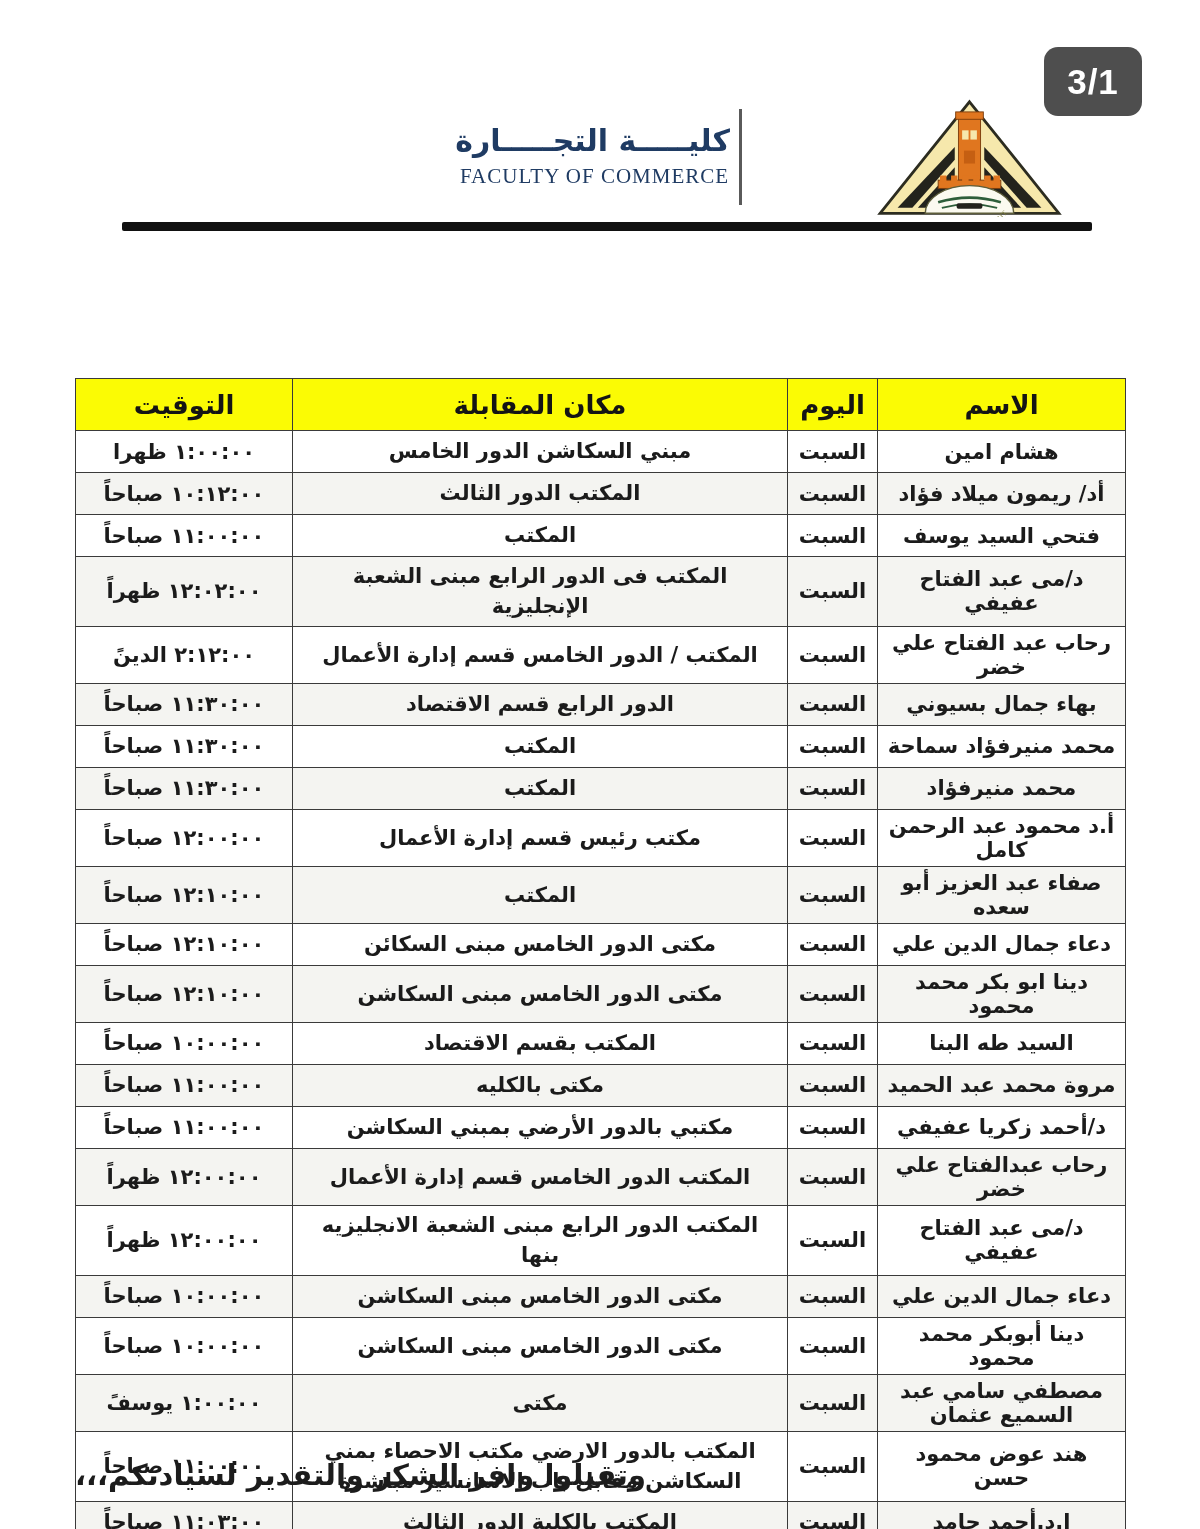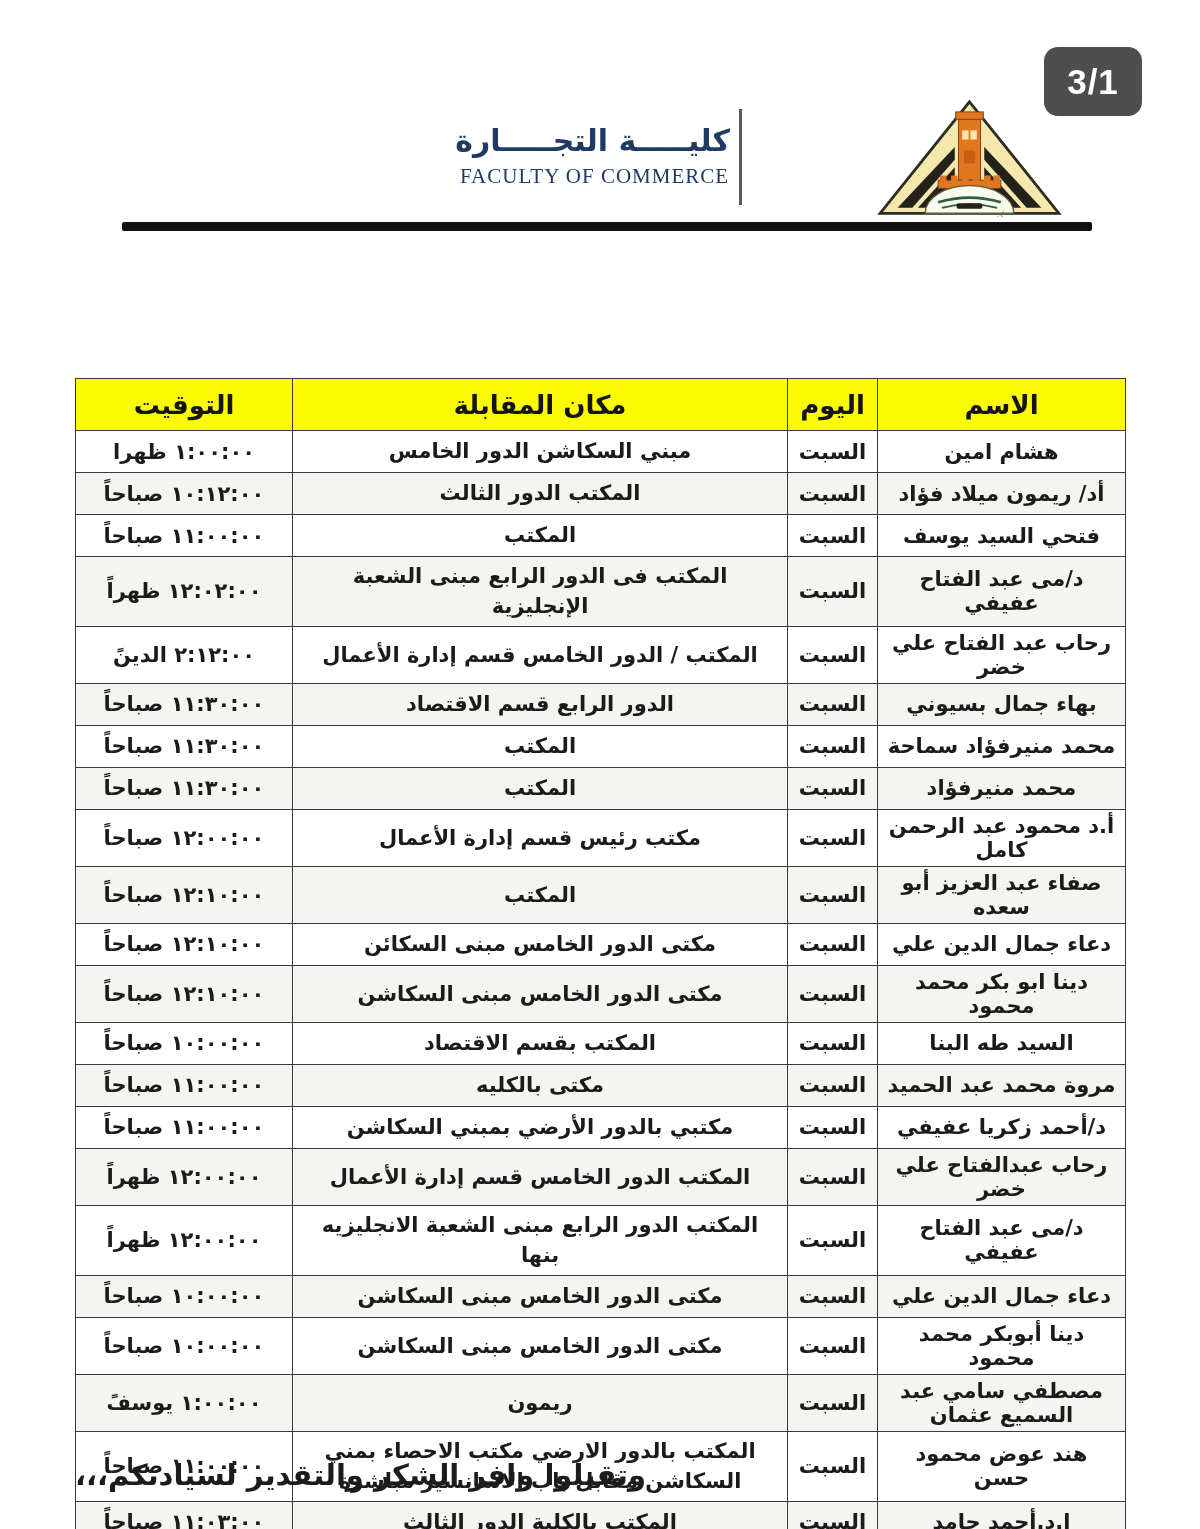--- a/index.html
+++ b/index.html
@@ -317,21 +317,21 @@
     </tr>
           <tr>
       <td class="cell-name">دينا أبوبكر محمد محمود</td>
       <td class="cell-day">السبت</td>
       <td class="cell-place">مكتى الدور الخامس مبنى السكاشن</td>
       <td class="cell-time">١٠:٠٠:٠٠ صباحاً</td>
     </tr>
           <tr>
       <td class="cell-name">مصطفي سامي عبد السميع عثمان</td>
       <td class="cell-day">السبت</td>
-      <td class="cell-place">ريمون</td>
+      <td class="cell-place">مكتى</td>
       <td class="cell-time">١:٠٠:٠٠ يوسفً</td>
     </tr>
           <tr>
       <td class="cell-name">هند عوض محمود حسن</td>
       <td class="cell-day">السبت</td>
       <td class="cell-place">المكتب بالدور الارضي مكتب الاحصاء بمني السكاشن مقابل باب الاسانسير مباشرة</td>
       <td class="cell-time">١١:٠٠:٠٠ صباحاً</td>
     </tr>
           <tr>
       <td class="cell-name">ا.د.أحمد حامد</td>

